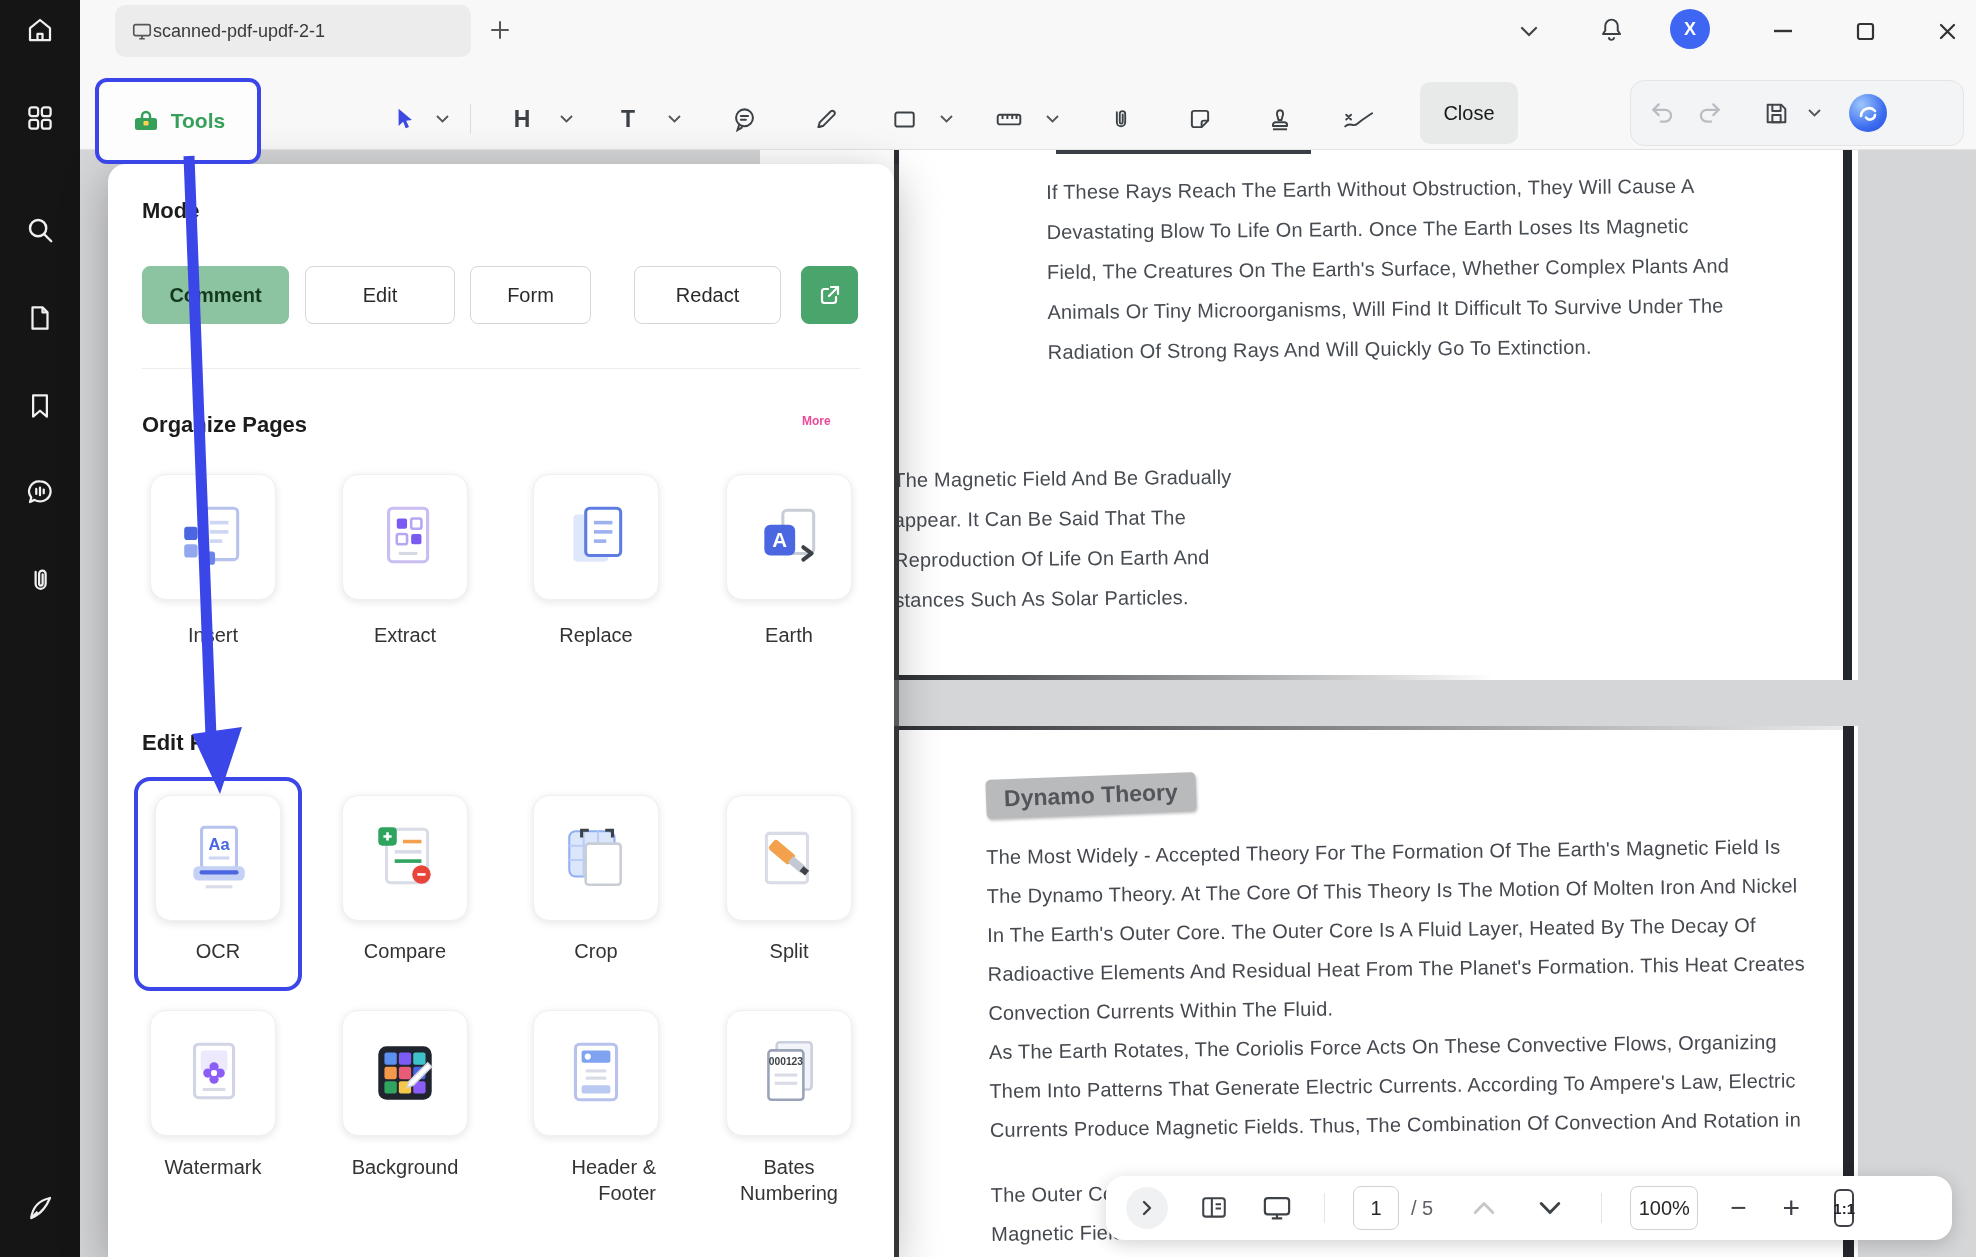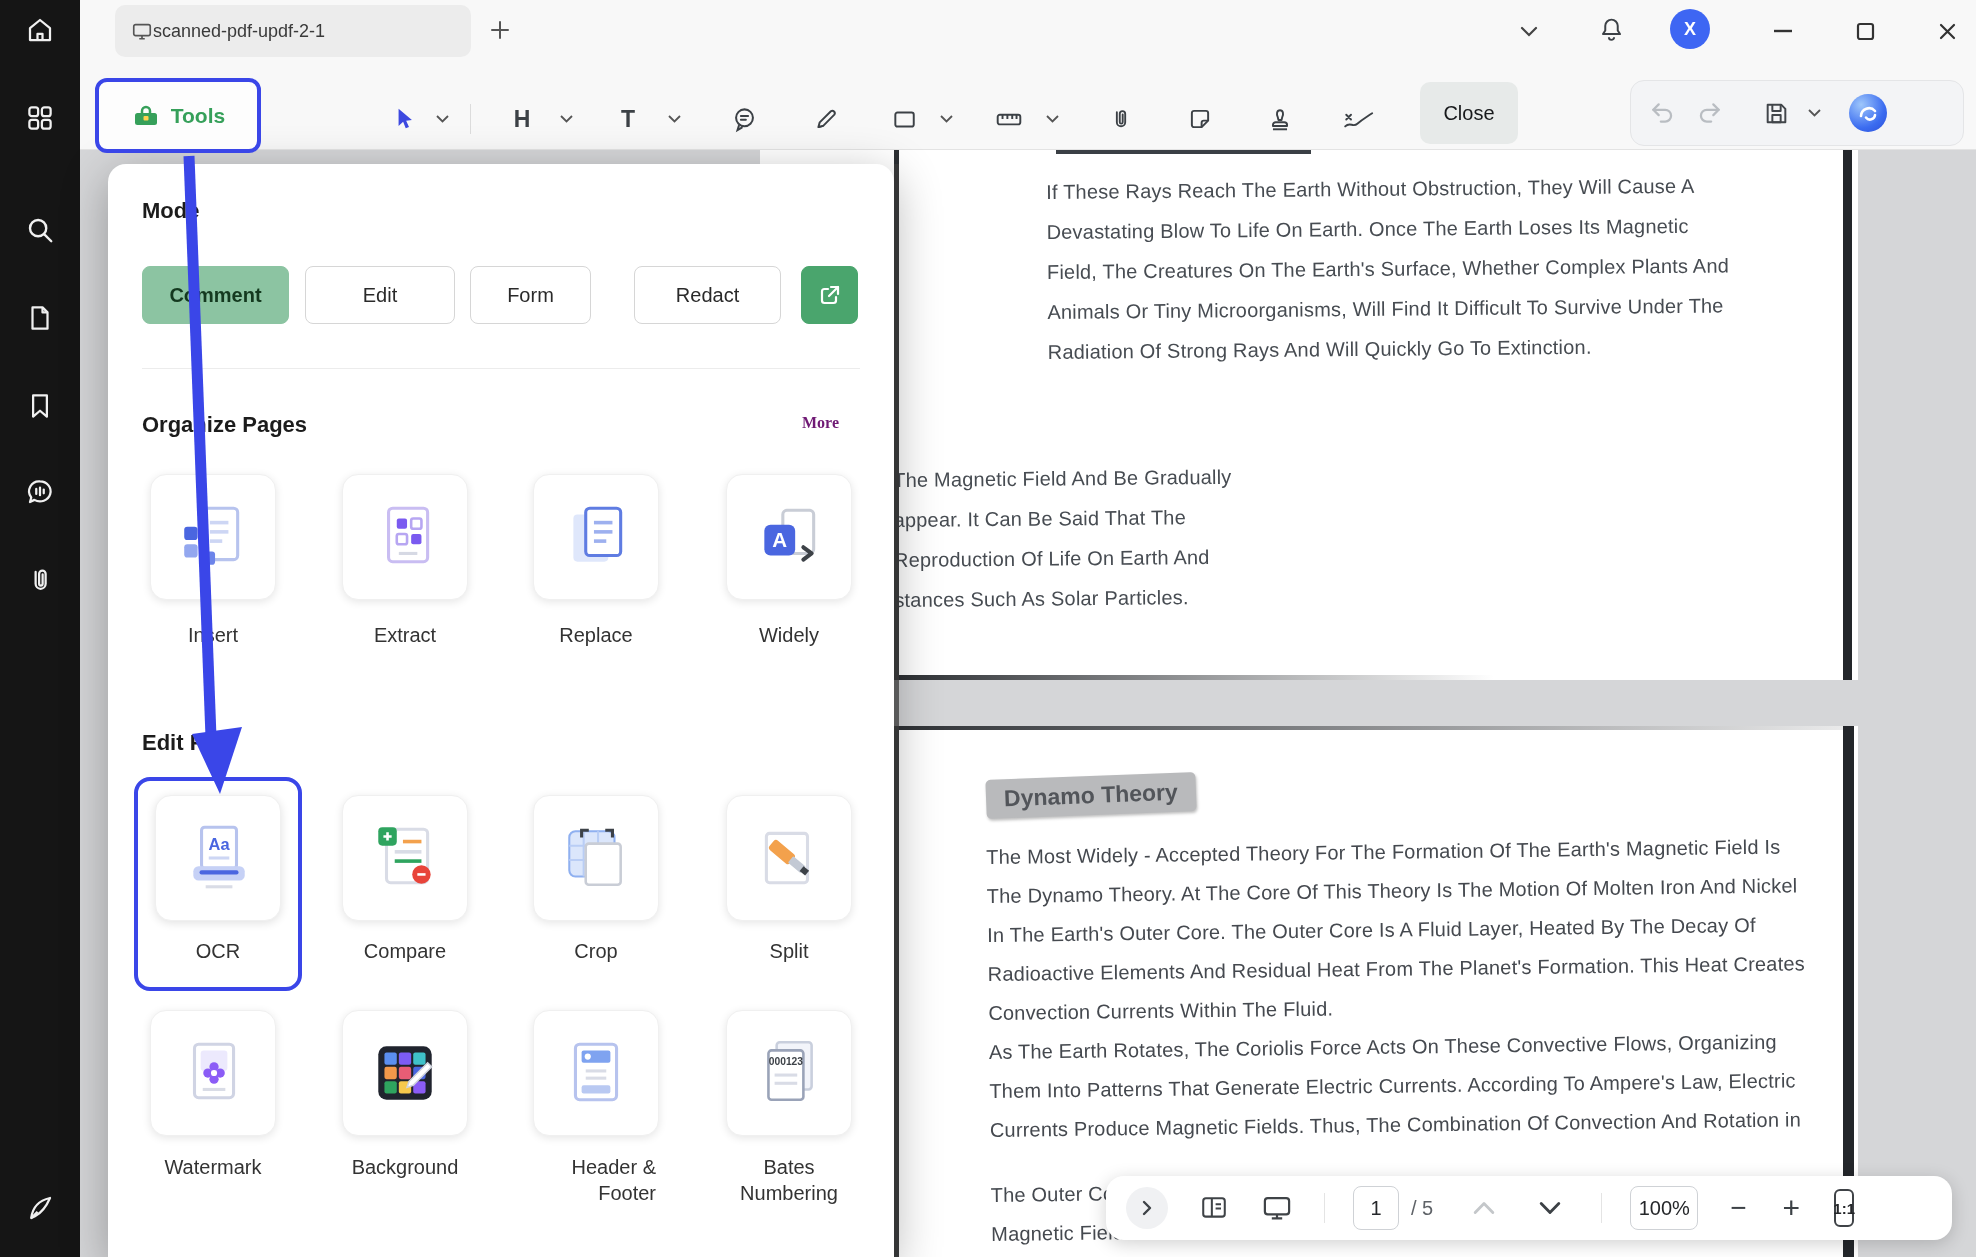--- a/index.html
+++ b/index.html
@@ -13,21 +13,21 @@
   .tab-chip { position:absolute; left:115px; top:5px; width:356px; height:52px; background:#ececec; border-radius:10px; display:flex; align-items:center; padding-left:16px; gap:0; }
   .tab-title { font-size:18px; color:#3a3a3a; white-space:nowrap; }
   .winbtn { position:absolute; top:14px; width:34px; height:34px; display:flex; align-items:center; justify-content:center; color:#333; }
   .avatar { position:absolute; left:1670px; top:9px; width:40px; height:40px; border-radius:50%; background:#3e66f3; color:#fff; font-weight:bold; font-size:18px; display:flex; align-items:center; justify-content:center; }
 
   
   .toolbar { position:absolute; left:0; top:60px; width:1976px; height:90px; background:#f8f8f8; border-bottom:1px solid #e3e3e3; z-index:20; }
   .tool-ic { position:absolute; top:38px; height:42px; display:flex; align-items:center; justify-content:center; }
   .tb-divider { position:absolute; top:44px; width:1px; height:30px; background:#dcdcdc; }
   .tb-letter { font-size:23px; font-weight:bold; color:#3c4146; }
-  .tools-highlight { position:absolute; left:95px; top:78px; width:166px; height:75px; border:4px solid #3a46e8; border-radius:12px; z-index:35; background:#fdfdfd; display:flex; align-items:center; justify-content:center; gap:10px; }
+  .tools-highlight { position:absolute; left:95px; top:78px; width:166px; height:86px; border:4px solid #3a46e8; border-radius:12px; z-index:35; background:#fdfdfd; display:flex; align-items:center; justify-content:center; gap:10px; }
   .tools-label { color:#36a05a; font-size:21px; font-weight:bold; }
   .close-tools { position:absolute; left:1420px; top:22px; width:98px; height:62px; background:#e7eae9; border-radius:10px; display:flex; align-items:center; justify-content:center; font-size:20px; color:#17191b; }
   .right-group { position:absolute; left:1630px; top:20px; width:334px; height:66px; background:#f3f4f6; border:1px solid #e4e5e7; border-radius:14px; display:flex; align-items:center; padding:0 18px; gap:18px; }
   .ai-logo { width:38px; height:38px; border-radius:50%; background:radial-gradient(circle at 32% 28%, #9ec7fb, #3b6cf0 62%, #2b4ed8); display:flex; align-items:center; justify-content:center; }
 
   
   .sidebar { position:absolute; left:0; top:0; width:80px; height:1257px; background:#151515; z-index:25; }
   .side-ic { position:absolute; left:25px; width:30px; height:30px; }
 
   
@@ -37,21 +37,21 @@
   .scan-edge-r { position:absolute; top:0; width:9px; height:100%; background:#23262a; }
   .scan-edge-l { position:absolute; top:0; width:5px; height:100%; background:#2c2f33; }
   .badge { display:inline-block; padding:6px 18px; background:#b9babc; border-radius:5px; color:#52555a; font-size:23px; font-weight:bold; transform:rotate(-2.2deg); box-shadow:1px 2px 3px rgba(0,0,0,0.25); }
 
   
   .panel { position:absolute; left:108px; top:164px; width:786px; height:1093px; background:#fff; border-radius:18px 18px 0 0; box-shadow:0 12px 48px rgba(0,0,0,0.30); z-index:30; }
   .panel-edge { position:absolute; left:894px; top:164px; width:5px; height:1093px; background:#3a3a3a; opacity:0.75; z-index:30; }
   .sec-title { position:absolute; font-size:22px; font-weight:bold; color:#1c1c1c; }
   .mode-btn { position:absolute; top:102px; height:58px; border:1px solid #d6d6d6; border-radius:8px; background:#fff; display:flex; align-items:center; justify-content:center; font-size:20px; color:#2a2a2a; }
   .mode-btn.selected { background:#8cc4a2; border-color:#8cc4a2; color:#14391f; font-weight:bold; }
-  .more-link { position:absolute; left:694px; top:250px; font-size:16px; color:#701a75; font-weight:bold;font-family:Liberation Serif, serif; }
+  .more-link { position:absolute; left:694px; top:250px; font-size:12px; color:#ec4899; font-weight:bold; }
   .card { position:absolute; width:126px; height:126px; background:#fff; border:1px solid #f0f0f0; border-radius:16px; box-shadow:0 2px 8px rgba(0,0,0,0.10); display:flex; align-items:center; justify-content:center; }
   .card-label { position:absolute; font-size:20px; color:#333; text-align:center; line-height:26px; }
   .ocr-highlight { position:absolute; left:26px; top:613px; width:168px; height:214px; border:4px solid #3a46e8; border-radius:16px; }
   .divider-h { position:absolute; left:34px; top:204px; width:718px; height:1px; background:#ececec; }
 
   
   .arrow-overlay { position:absolute; left:0; top:0; width:1976px; height:1257px; z-index:40; pointer-events:none; }
 
   
   .statusbar { position:absolute; left:1106px; top:1176px; width:846px; height:64px; background:#fff; border-radius:18px; box-shadow:0 4px 18px rgba(0,0,0,0.18); z-index:10; display:flex; align-items:center; padding:0 16px; }
@@ -438,21 +438,21 @@
   <div class="card-label" style="left:413px; top:458px; width:150px;">Replace</div>
 
   <div class="card" style="left:618px; top:310px;">
     <svg width="74" height="74" viewBox="0 0 72 72">
       <rect x="30" y="10" width="30" height="42" rx="4" fill="#fff" stroke="#c9cdd6" stroke-width="3"></rect>
       <rect x="12" y="24" width="30" height="30" rx="6" fill="#4a66e0"></rect>
       <text x="27" y="46" font-size="20" font-family="Liberation Sans, sans-serif" fill="#fff" font-weight="bold" text-anchor="middle">A</text>
       <path d="M50 58 l8 -6 l-8 -6" fill="none" stroke="#3d4248" stroke-width="4" stroke-linecap="round" stroke-linejoin="round"></path>
     </svg>
   </div>
-  <div class="card-label" style="left:606px; top:458px; width:150px;">Widely</div>
+  <div class="card-label" style="left:606px; top:458px; width:150px;">Earth</div>
 
   <div class="sec-title" style="left:34px; top:566px;">Edit PDF</div>
 
   <div class="ocr-highlight"></div>
   <div class="card" style="left:47px; top:631px; box-shadow:0 2px 10px rgba(0,0,0,0.12);">
     <svg width="74" height="74" viewBox="0 0 72 72">
       <rect x="20" y="6" width="34" height="40" rx="3" fill="#fff" stroke="#b7c3ee" stroke-width="3"></rect>
       <text x="37" y="28" font-size="16" font-weight="bold" fill="#4a66e0" text-anchor="middle" font-family="Liberation Sans, sans-serif">Aa</text>
       <line x1="27" y1="36" x2="47" y2="36" stroke="#cdd6f4" stroke-width="3"></line>
       <rect x="12" y="44" width="50" height="14" rx="5" fill="#c6d1f6"></rect>

